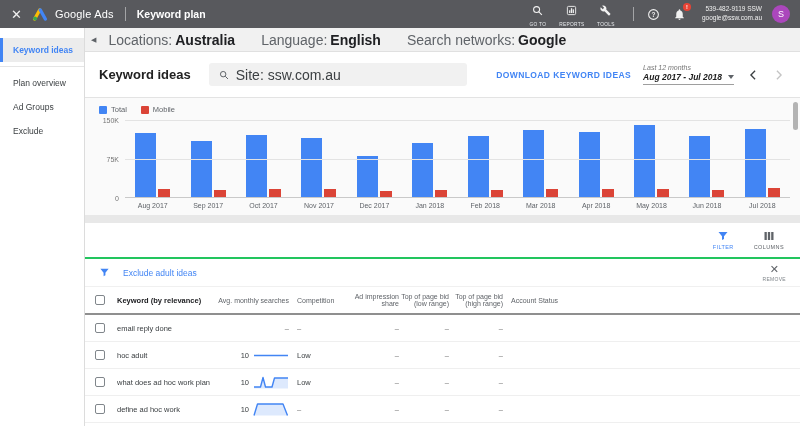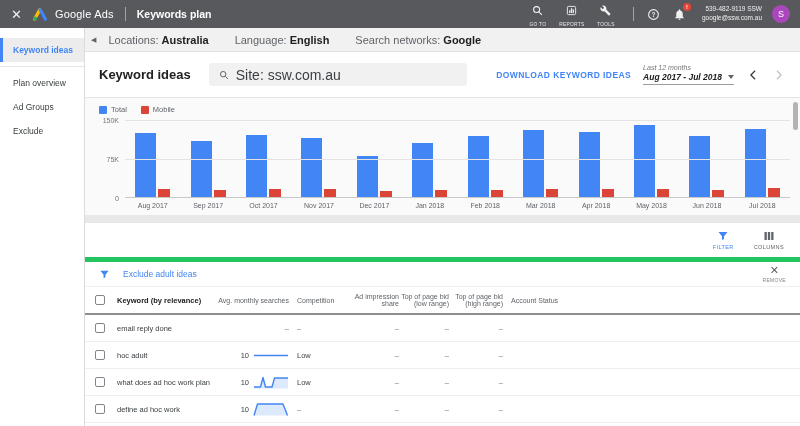--- a/index.html
+++ b/index.html
@@ -37,21 +37,21 @@
   .side-item.active { color:#4285f4; font-weight:bold; background:#ececec;
                       border-left:3px solid #4285f4; padding-left:10px; }
   .side-div { height:1px; background:#e5e5e5; margin:4px 0; }
 
   .main { flex:1; display:flex; flex-direction:column; background:#e8e8e8; min-width:0; }
 
   
   .filters-bar { display:flex; align-items:center; height:24px; background:#f1f1f1;
                  border-bottom:1px solid #e0e0e0; padding:0 10px 0 6px; flex-shrink:0; }
   .collapse-arrow { font-size:7px; color:#5f6368; cursor:pointer; margin-right:12px; }
-  .filters-entries { display:flex; gap:26px; font-size:11px; }
+  .filters-entries { display:flex; gap:26px; font-size:14px; }
   .f-entry { cursor:pointer; }
   .f-label { color:#5f6368; }
   .f-value { color:#202124; font-weight:bold; margin-left:3px; }
 
   
   .page-header { display:flex; align-items:center; height:46px; background:#fff;
                  border-bottom:1px solid #e3e3e3; padding:0 14px; flex-shrink:0; }
   .page-heading { font-size:13px; font-weight:bold; color:#212121; margin-right:18px; white-space:nowrap; }
   .searchbox { display:flex; align-items:center; gap:7px; width:258px; height:23px;
                background:#f1f1f1; border-radius:3px; padding:0 10px; cursor:text; }
@@ -93,21 +93,21 @@
   
   .table-card { margin-top:8px; background:#fff; flex:1; min-height:0; overflow:hidden; }
   .table-toolbar { display:flex; justify-content:flex-end; align-items:center; gap:20px;
                    height:34px; padding-right:16px; }
   .tt-btn { display:flex; flex-direction:column; align-items:center; gap:2px; cursor:pointer; }
   .tt-btn svg { width:12px; height:12px; }
   .tt-label { font-size:5.5px; letter-spacing:.4px; }
   .tt-filter { color:#4285f4; } .tt-filter .tt-label { color:#4285f4; }
   .tt-columns { color:#5f6368; } .tt-columns .tt-label { color:#5f6368; }
 
-  .chip-row { display:flex; align-items:center; height:30px; border-top:5px solid #22c55e;
+  .chip-row { display:flex; align-items:center; height:30px; border-top:2px solid #22c55e;
               border-bottom:1px solid #f0f0f0; padding:8px 14px; }
   .chip-funnel { color:#4285f4; display:flex; } .chip-funnel svg { width:11px; height:11px; }
   .chip-label { font-size:8.5px; color:#4285f4; margin-left:13px; cursor:pointer; }
   .remove-btn { margin-left:auto; display:flex; flex-direction:column; align-items:center; cursor:pointer; }
   .remove-x { font-size:11px; color:#5f6368; line-height:1; }
   .remove-label { font-size:5px; letter-spacing:.3px; color:#80868b; margin-top:1px; }
 
   .krow { display:grid; grid-template-columns:22px 112px 60px 8px 46px 56px 50px 54px 8px 100px 1fr;
           align-items:center; height:27px; padding-left:10px; border-bottom:1px solid #efefef; }
   .khead { height:28px; font-size:7px; color:#5f6368; border-bottom:2px solid #8f8f8f; }
@@ -136,21 +136,21 @@
       <span class="tb-close">✕</span>
       <span class="tb-logo">
         <svg width="16" height="14" viewBox="0 0 24 21">
           <path d="M4 18 L11.5 4.5" stroke="#FBBC04" stroke-width="5" stroke-linecap="round" fill="none"></path>
           <path d="M12.5 4.5 L20 18" stroke="#4285F4" stroke-width="5" stroke-linecap="round" fill="none"></path>
           <circle cx="4.6" cy="17.4" r="3" fill="#34A853"></circle>
         </svg>
       </span>
       <span class="tb-product">Google Ads</span>
       <span class="tb-vdiv"></span>
-      <span class="tb-page">Keywords plan</span>
+      <span class="tb-page">Keyword plan</span>
     </div>
     <div class="tb-right">
       <nav class="tb-nav">
           <div class="tb-nav-item">
             <span><svg viewBox="0 0 24 24">
                 <circle cx="10" cy="10" r="6.5" fill="none" stroke="currentColor" stroke-width="2.4"></circle>
                 <path d="M15 15 L21.5 21.5" stroke="currentColor" stroke-width="2.4"></path>
               </svg></span>
             <span class="tb-nav-label">GO TO</span>
           </div>

